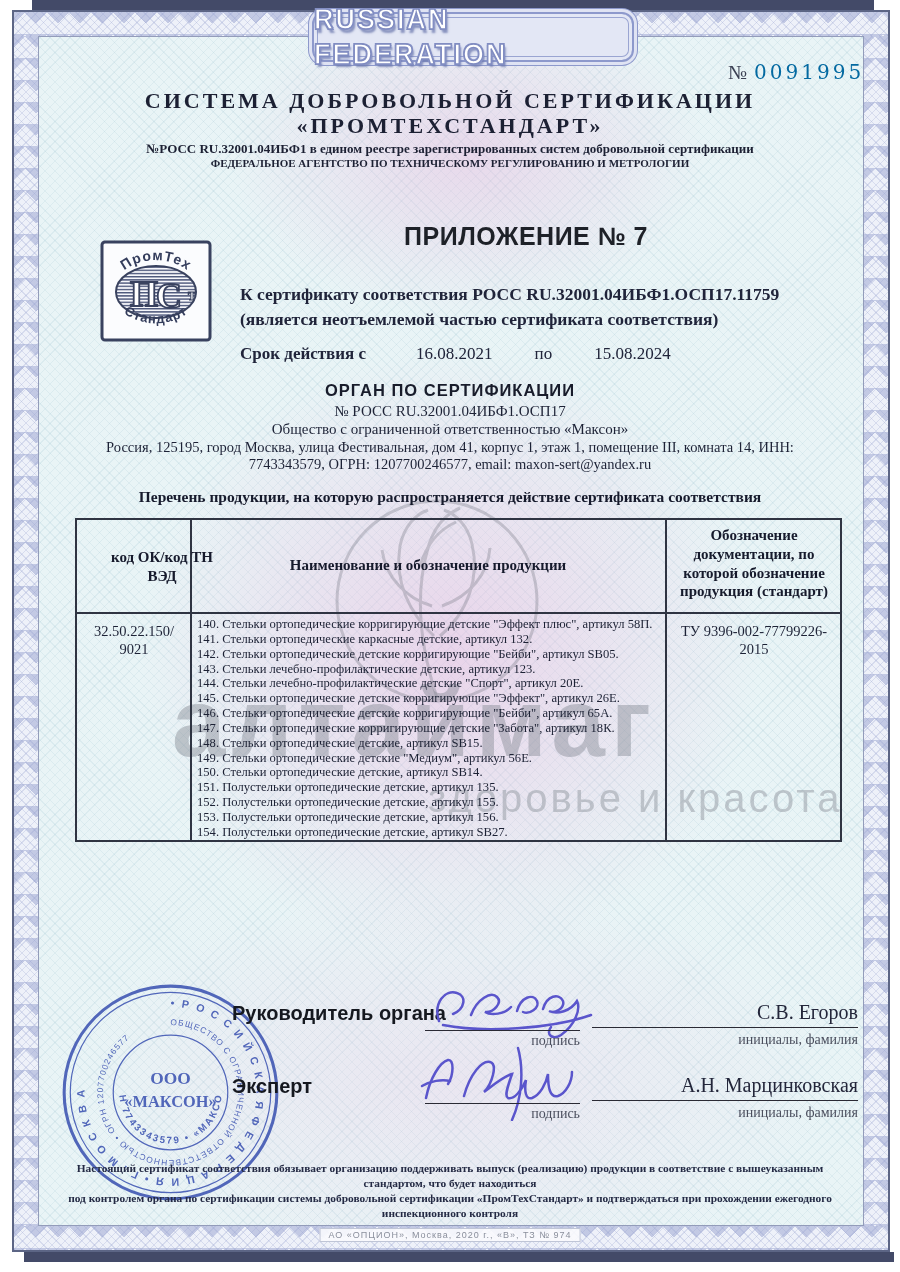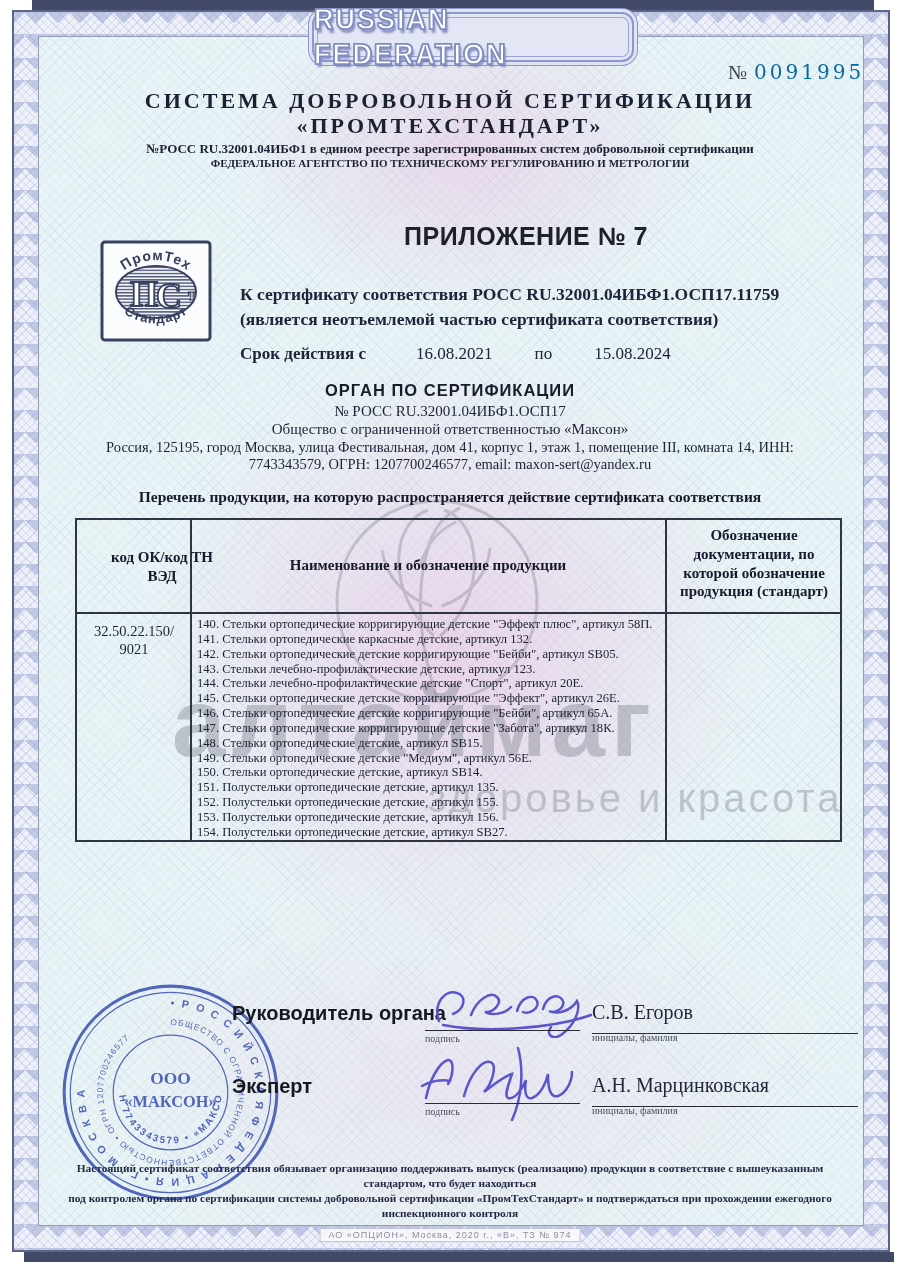--- a/index.html
+++ b/index.html
@@ -76,24 +76,24 @@
       font-size:96px;letter-spacing:6px;color:#7f858f;opacity:.42;white-space:nowrap;}
   .wm-small{left:428px;top:776px;width:390px;font-family:"Liberation Sans",sans-serif;
       font-size:40px;letter-spacing:3px;color:#9aa0a8;opacity:.55;white-space:nowrap;}
   
   .stamp{left:58px;top:980px;opacity:.88;}
   .role{font-family:"Liberation Sans",sans-serif;font-weight:bold;font-size:20px;color:#15181f;}
   .role1{left:232px;top:1002px;} .role2{left:232px;top:1075px;}
   .sig1-wrap{left:425px;top:983px;} .sig2-wrap{left:418px;top:1046px;}
   .line1{left:425px;top:1030px;width:155px;height:0;border-top:1.5px solid #2a2a34;}
   .line2{left:425px;top:1103px;width:155px;height:0;border-top:1.5px solid #2a2a34;}
-  .cap{position:absolute;font-size:10px;color:#4b4f5e;text-align:left;}
+  .cap{position:absolute;font-size:14px;color:#4b4f5e;text-align:right;}
   .cap-s1{left:425px;top:1033px;width:155px;} .cap-s2{left:425px;top:1106px;width:155px;}
-  .name{position:absolute;left:592px;width:266px;text-align:left;font-size:20px;color:#23263a;
-      border-bottom:1.5px solid #2a2a34;padding-bottom:9px;}
+  .name{position:absolute;left:592px;width:266px;text-align:right;font-size:20px;color:#23263a;
+      border-bottom:1.5px solid #2a2a34;padding-bottom:3px;}
   .name1{top:1001px;} .name2{top:1074px;}
   .cap-n1{left:592px;top:1032px;width:266px;} .cap-n2{left:592px;top:1105px;width:266px;}
   
   .foot{left:66px;top:1161px;width:768px;font-weight:bold;font-size:11.4px;line-height:15px;color:#242a44;}
   .print-info{left:50%;transform:translateX(-50%);top:1228px;font-family:"Liberation Sans",sans-serif;
       font-size:9px;color:#8a8f9c;background:rgba(250,250,253,.9);border:1px solid #bfc5d6;
       padding:1px 8px;letter-spacing:1px;white-space:nowrap;}
   .logo-box{left:100px;top:240px;}
 </style>
 </head>
@@ -198,20 +198,24 @@
         <div class="product-line">146. Стельки ортопедические детские корригирующие "Бейби", артикул 65А.</div>
         <div class="product-line">147. Стельки ортопедические корригирующие детские "Забота", артикул 18К.</div>
         <div class="product-line">148. Стельки ортопедические детские, артикул SB15.</div>
         <div class="product-line">149. Стельки ортопедические детские "Медиум", артикул 56Е.</div>
         <div class="product-line">150. Стельки ортопедические детские, артикул SB14.</div>
         <div class="product-line">151. Полустельки ортопедические детские, артикул 135.</div>
         <div class="product-line">152. Полустельки ортопедические детские, артикул 155.</div>
         <div class="product-line">153. Полустельки ортопедические детские, артикул 156.</div>
         <div class="product-line">154. Полустельки ортопедические детские, артикул SB27.</div>
       </div>
+    <div class="std-cell">
+      <div>ТУ 9396-002-77799226-</div>
+      <div>2015</div>
+    </div>
   </div>
 
   <svg class="abs stamp" width="225" height="225" viewBox="0 0 220 220">
     <defs>
       <path id="rOut" d="M110,26 a84,84 0 1 1 -0.01,0" fill="none"></path>
       <path id="rMid" d="M110,44 a66,66 0 1 1 -0.01,0" fill="none"></path>
       <path id="rIn" d="M60,110 a50,50 0 0 0 100,0" fill="none"></path>
     </defs>
     <g stroke="#3d54b2" fill="none">
       <circle cx="110" cy="110" r="104" stroke-width="3"></circle>

